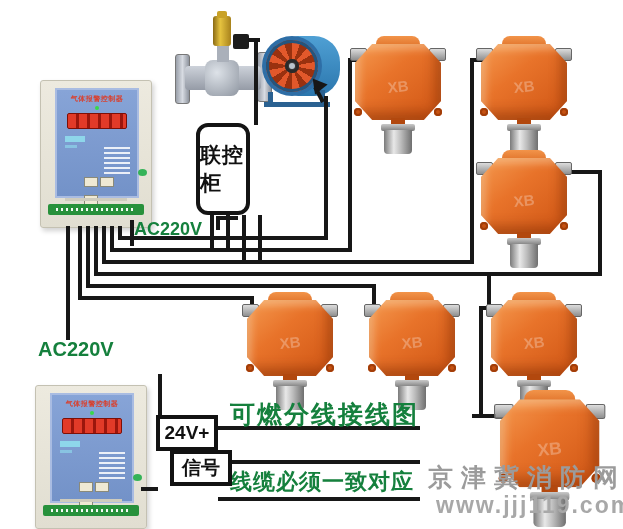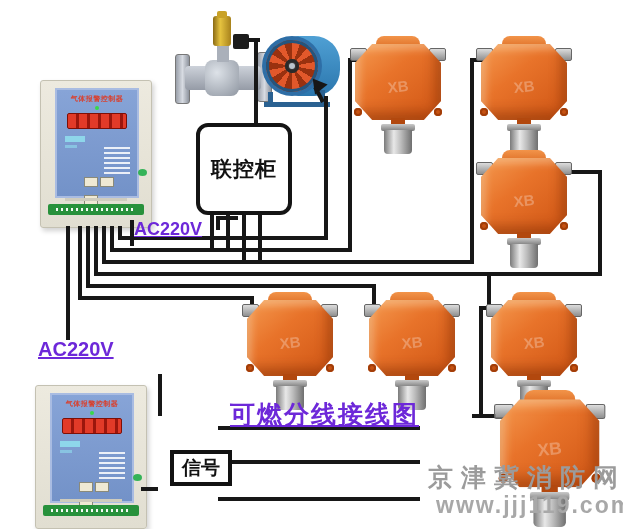--- a/index.html
+++ b/index.html
@@ -85,24 +85,24 @@
   .fleg1{left:6px;top:62px;width:5px;height:12px;background:#2a6191;}
   .fleg2{left:58px;top:60px;width:5px;height:14px;background:#2a6191;}
   .fbase{left:2px;top:72px;width:66px;height:5px;background:#2a6191;}
   .farrow{position:absolute;left:309px;top:77px;width:0;height:0;z-index:3;
         border-bottom:14px solid #171717;border-left:8px solid transparent;border-right:8px solid transparent;
         transform:rotate(-38deg);}
   .fcable{position:absolute;left:317px;top:86px;width:4px;height:17px;background:#171717;z-index:3;
         transform:rotate(-28deg);}
 
   
-  .cabinet{position:absolute;left:196px;top:123px;width:96px;height:92px;z-index:4;background:#fff;
+  .cabinet{position:absolute;left:196px;top:123px;width:54px;height:92px;z-index:4;background:#fff;
         border:4px solid #141414;border-radius:12px;display:flex;align-items:center;justify-content:center;
         font-size:21px;font-weight:600;color:#111;letter-spacing:1px;box-sizing:border-box;}
-  .biglabel{position:absolute;z-index:5;font-weight:bold;color:#6d28d9;text-decoration:underline;}
+  .biglabel{position:absolute;z-index:5;font-weight:bold;color:#15803d;}
   .tbox{position:absolute;z-index:6;box-sizing:border-box;background:#fff;border:4px solid #121212;
         display:flex;align-items:center;justify-content:center;font-weight:bold;color:#111;}
   .tbox.left{left:156px;width:62px;height:36px;font-size:19px;}
   .tbox.right{left:420px;width:54px;height:37px;font-size:18px;}
 
   .wmark{position:absolute;z-index:8;color:#9b9b9b;font-weight:bold;white-space:nowrap;}
 </style>
 </head>
 <body>
 
@@ -261,21 +261,25 @@
     <div class="ear" style="left:4px;top:72px;"></div>
       <div class="ear" style="left:84px;top:72px;"></div>
     <div class="neck"></div>
       <div class="sring"></div>
       <div class="scyl"></div>
   </div>
 
   <div class="biglabel" style="left:134px;top:219px;font-size:18px;">AC220V</div>
   <div class="biglabel" style="left:38px;top:338px;font-size:20px;">AC220V</div>
   <div class="biglabel" style="left:230px;top:398px;font-size:25px;letter-spacing:2px;">可燃分线接线图</div>
-
+  <div class="biglabel" style="left:230px;top:467px;font-size:22px;letter-spacing:1px;">线缆必须一致对应</div>
+
+  <div class="tbox left" style="top:415px;">
+    <span>24V+</span>
+    </div>
   <div class="tbox left" style="top:450px;margin-left:14px;">
     <span>信号</span>
     </div>
 
   <div class="w v" style="left:66px;top:226px;height:114px;"></div>
   <div class="w v" style="left:78px;top:226px;height:74px;"></div>
   <div class="w v" style="left:86px;top:226px;height:62px;"></div>
   <div class="w v" style="left:94px;top:226px;height:50px;"></div>
   <div class="w v" style="left:102px;top:226px;height:38px;"></div>
   <div class="w v" style="left:110px;top:226px;height:26px;"></div>

